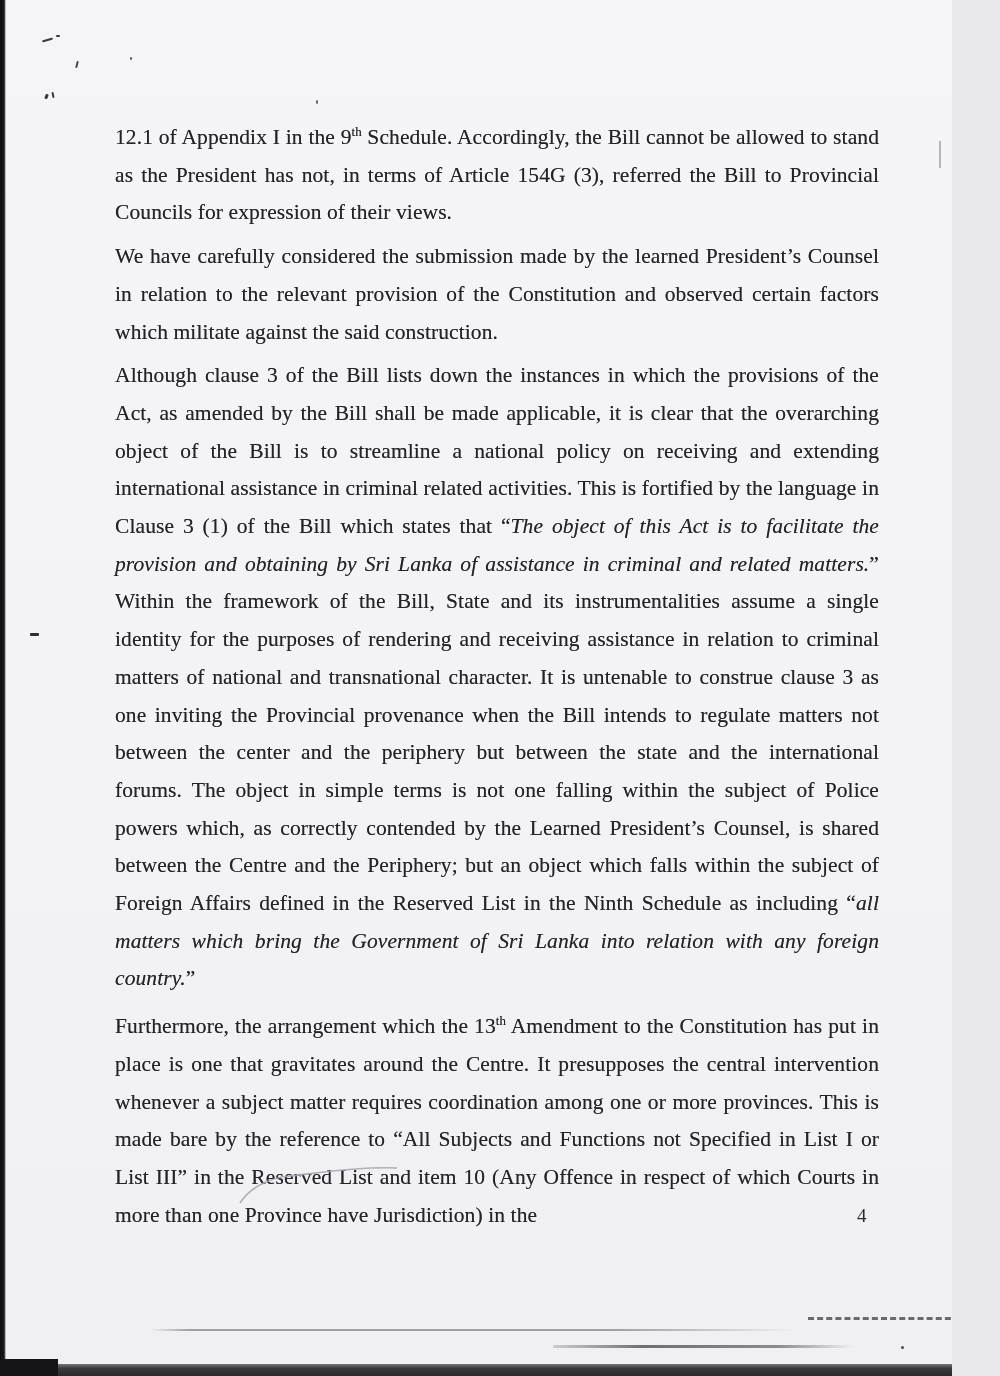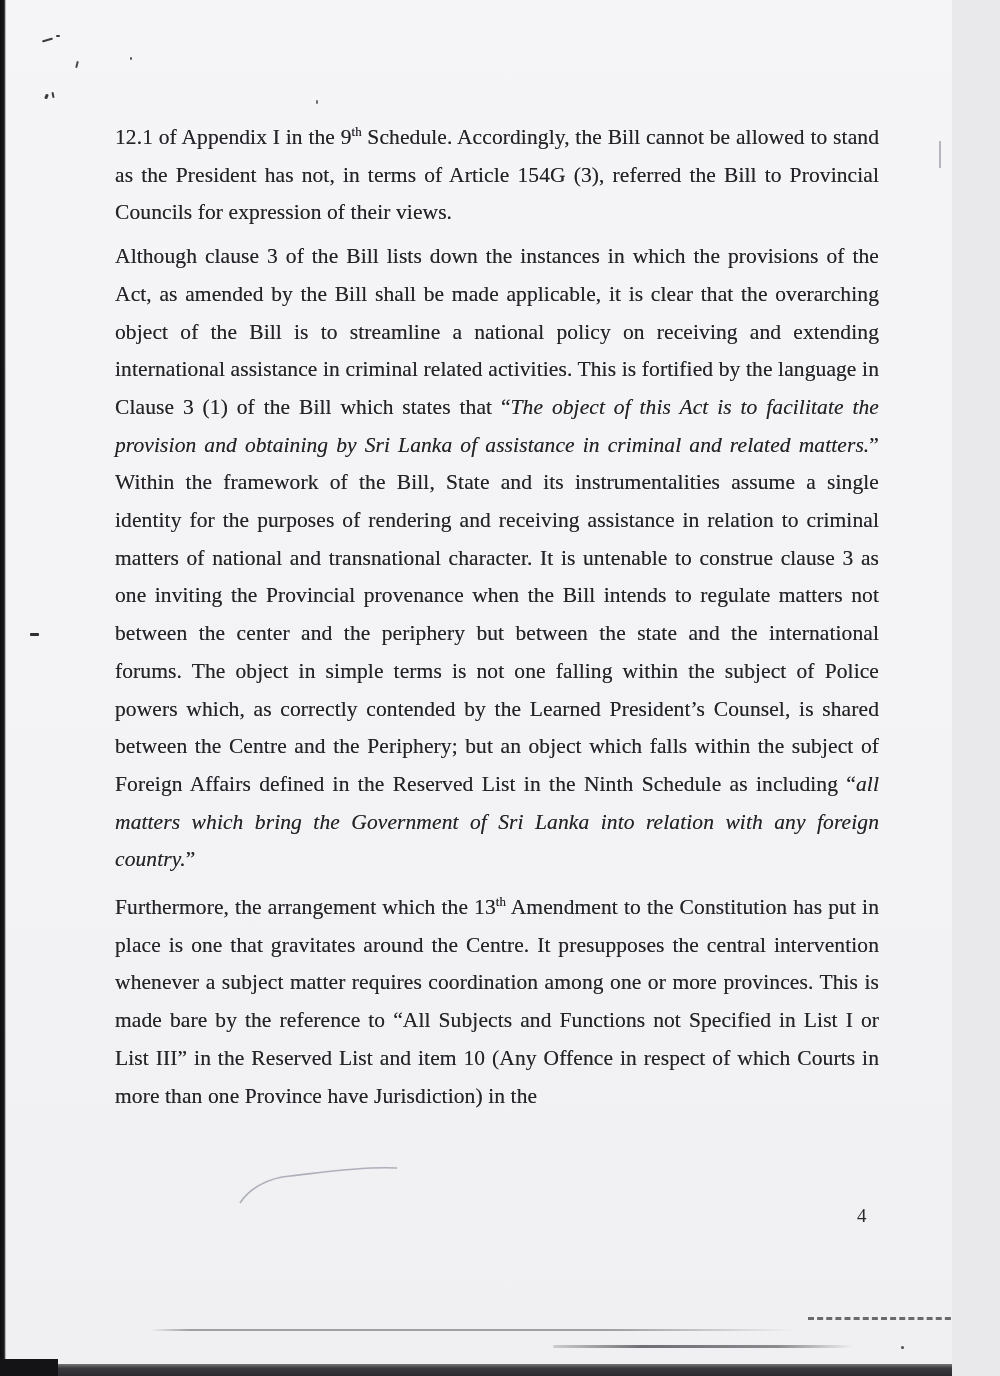--- a/index.html
+++ b/index.html
@@ -85,20 +85,21 @@
   <div class="mark mark-b"></div>
   <div class="mark mark-c1"></div>
   <div class="mark mark-c2"></div>
   <div class="mark mark-d"></div>
   <div class="mark speck-1"></div>
   <div class="mark speck-2"></div>
   <div class="tick-right"></div>
 
   <main class="text-block">
     <p class="para para-1"><span>12.1 of Appendix I in the 9</span><sup>th</sup><span> Schedule. Accordingly, the Bill cannot be allowed to stand as the President has not, in terms of Article 154G (3), referred the Bill to Provincial Councils for expression of their views.</span></p>
+    <p class="para para-2"><span>We have carefully considered the submission made by the learned President’s Counsel in relation to the relevant provision of the Constitution and observed certain factors which militate against the said construction.</span></p>
     <p class="para para-3"><span>Although clause 3 of the Bill lists down the instances in which the provisions of the Act, as amended by the Bill shall be made applicable, it is clear that the overarching object of the Bill is to streamline a national policy on receiving and extending international assistance in criminal related activities. This is fortified by the language in Clause 3 (1) of the Bill which states that “</span><span class="italic">The object of this Act is to facilitate the provision and obtaining by Sri Lanka of assistance in criminal and related matters.</span><span>” Within the framework of the Bill, State and its instrumentalities assume a single identity for the purposes of rendering and receiving assistance in relation to criminal matters of national and transnational character. It is untenable to construe clause 3 as one inviting the Provincial provenance when the Bill intends to regulate matters not between the center and the periphery but between the state and the international forums. The object in simple terms is not one falling within the subject of Police powers which, as correctly contended by the Learned President’s Counsel, is shared between the Centre and the Periphery; but an object which falls within the subject of Foreign Affairs defined in the Reserved List in the Ninth Schedule as including “</span><span class="italic">all matters which bring the Government of Sri Lanka into relation with any foreign country.</span><span>”</span></p>
     <p class="para para-4"><span>Furthermore, the arrangement which the 13</span><sup>th</sup><span> Amendment to the Constitution has put in place is one that gravitates around the Centre. It presupposes the central intervention whenever a subject matter requires coordination among one or more provinces. This is made bare by the reference to “All Subjects and Functions not Specified in List I or List III” in the Reserved List and item 10 (Any Offence in respect of which Courts in more than one Province have Jurisdiction) in the</span></p>
   </main>
 
   <div class="page-number">4</div>
 
   <svg class="pen-curve" width="180" height="60" viewBox="0 0 180 60">
     <path d="M12 45 C 22 30, 40 20, 62 18 S 130 8, 169 10" fill="none" stroke="#a6a8b4" stroke-width="1.6" opacity="0.9"></path>
   </svg>
 

